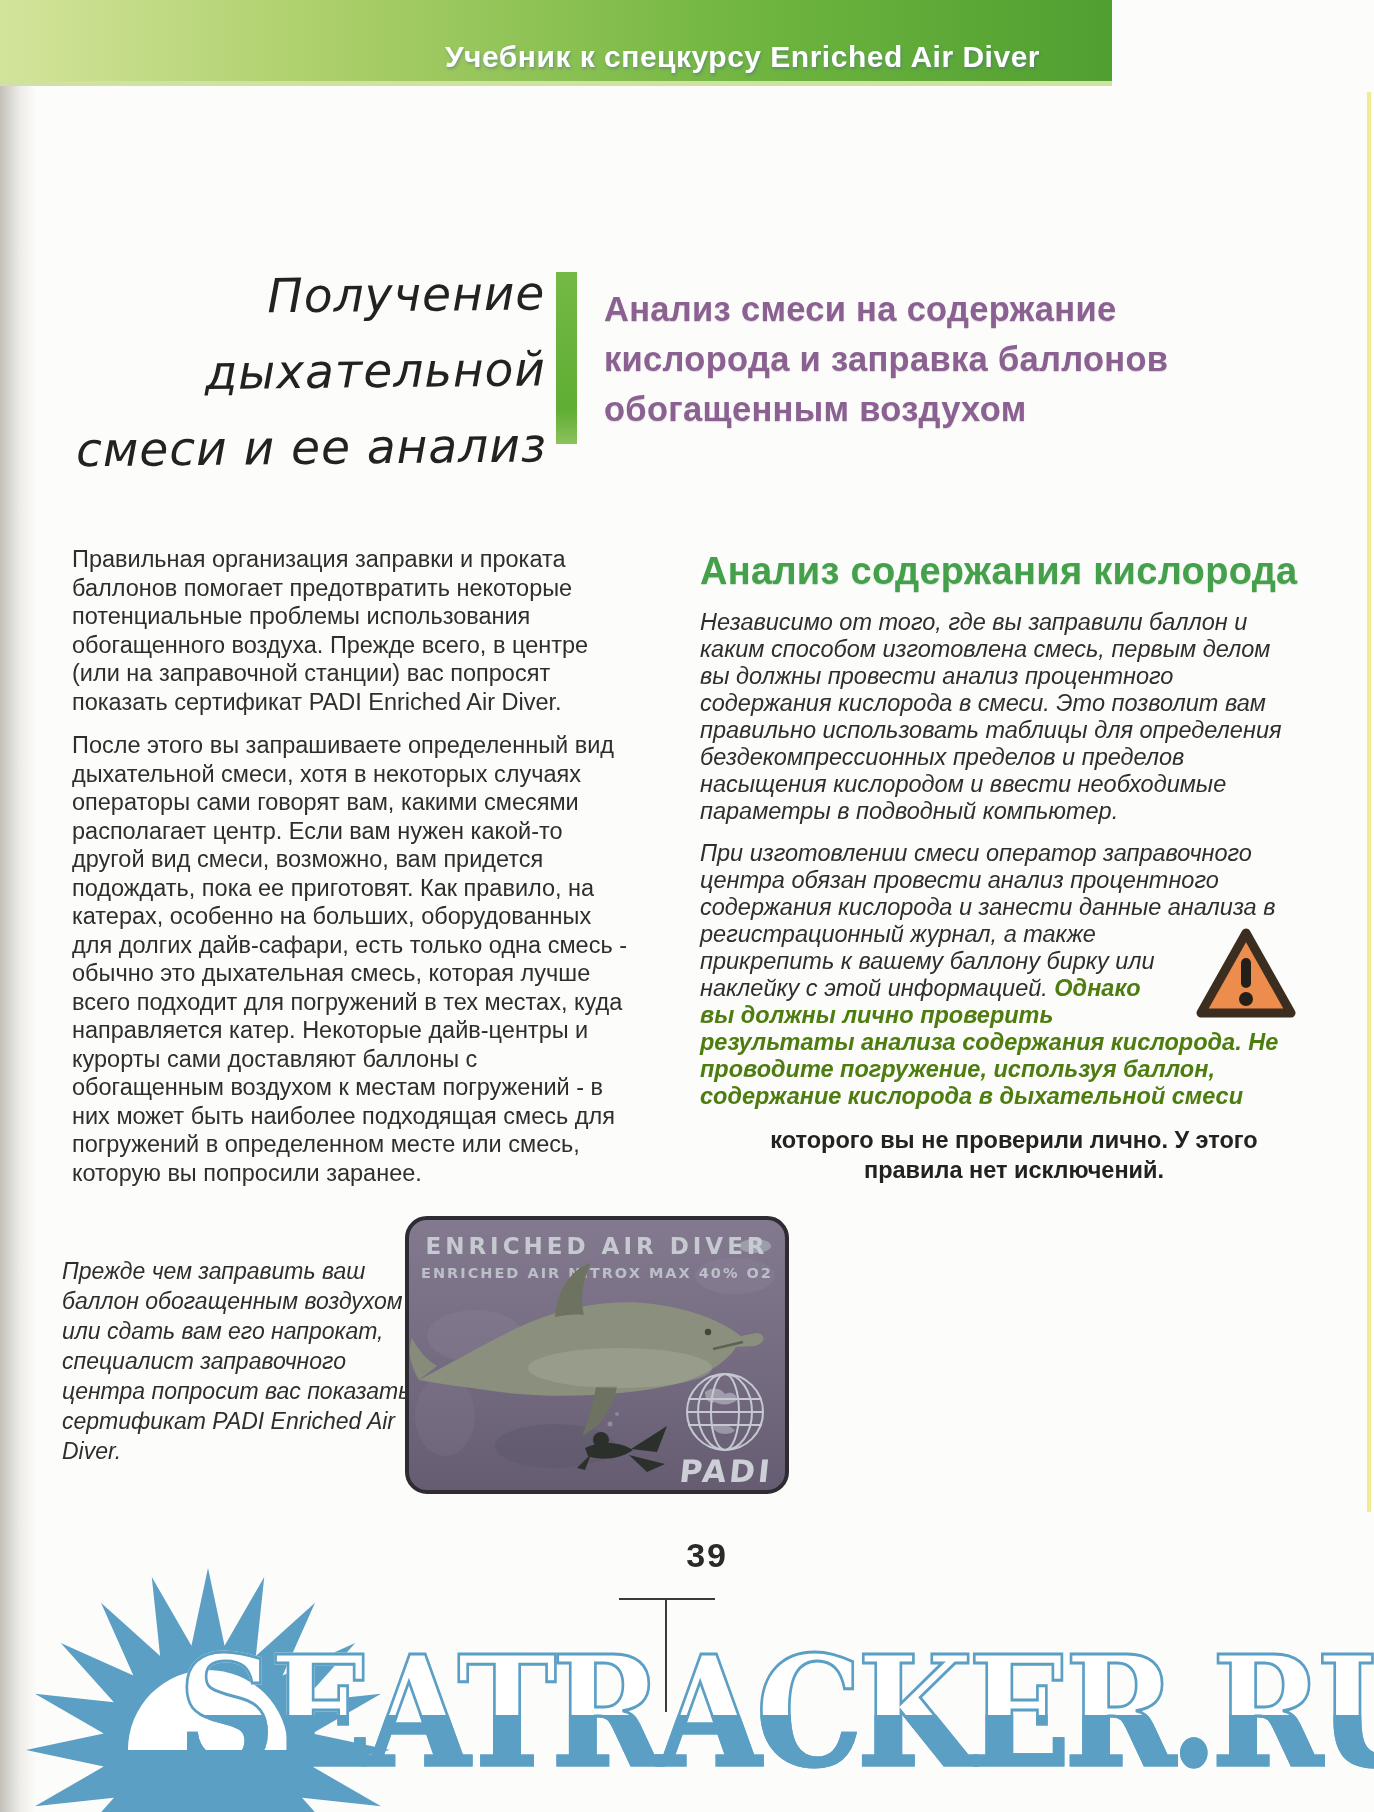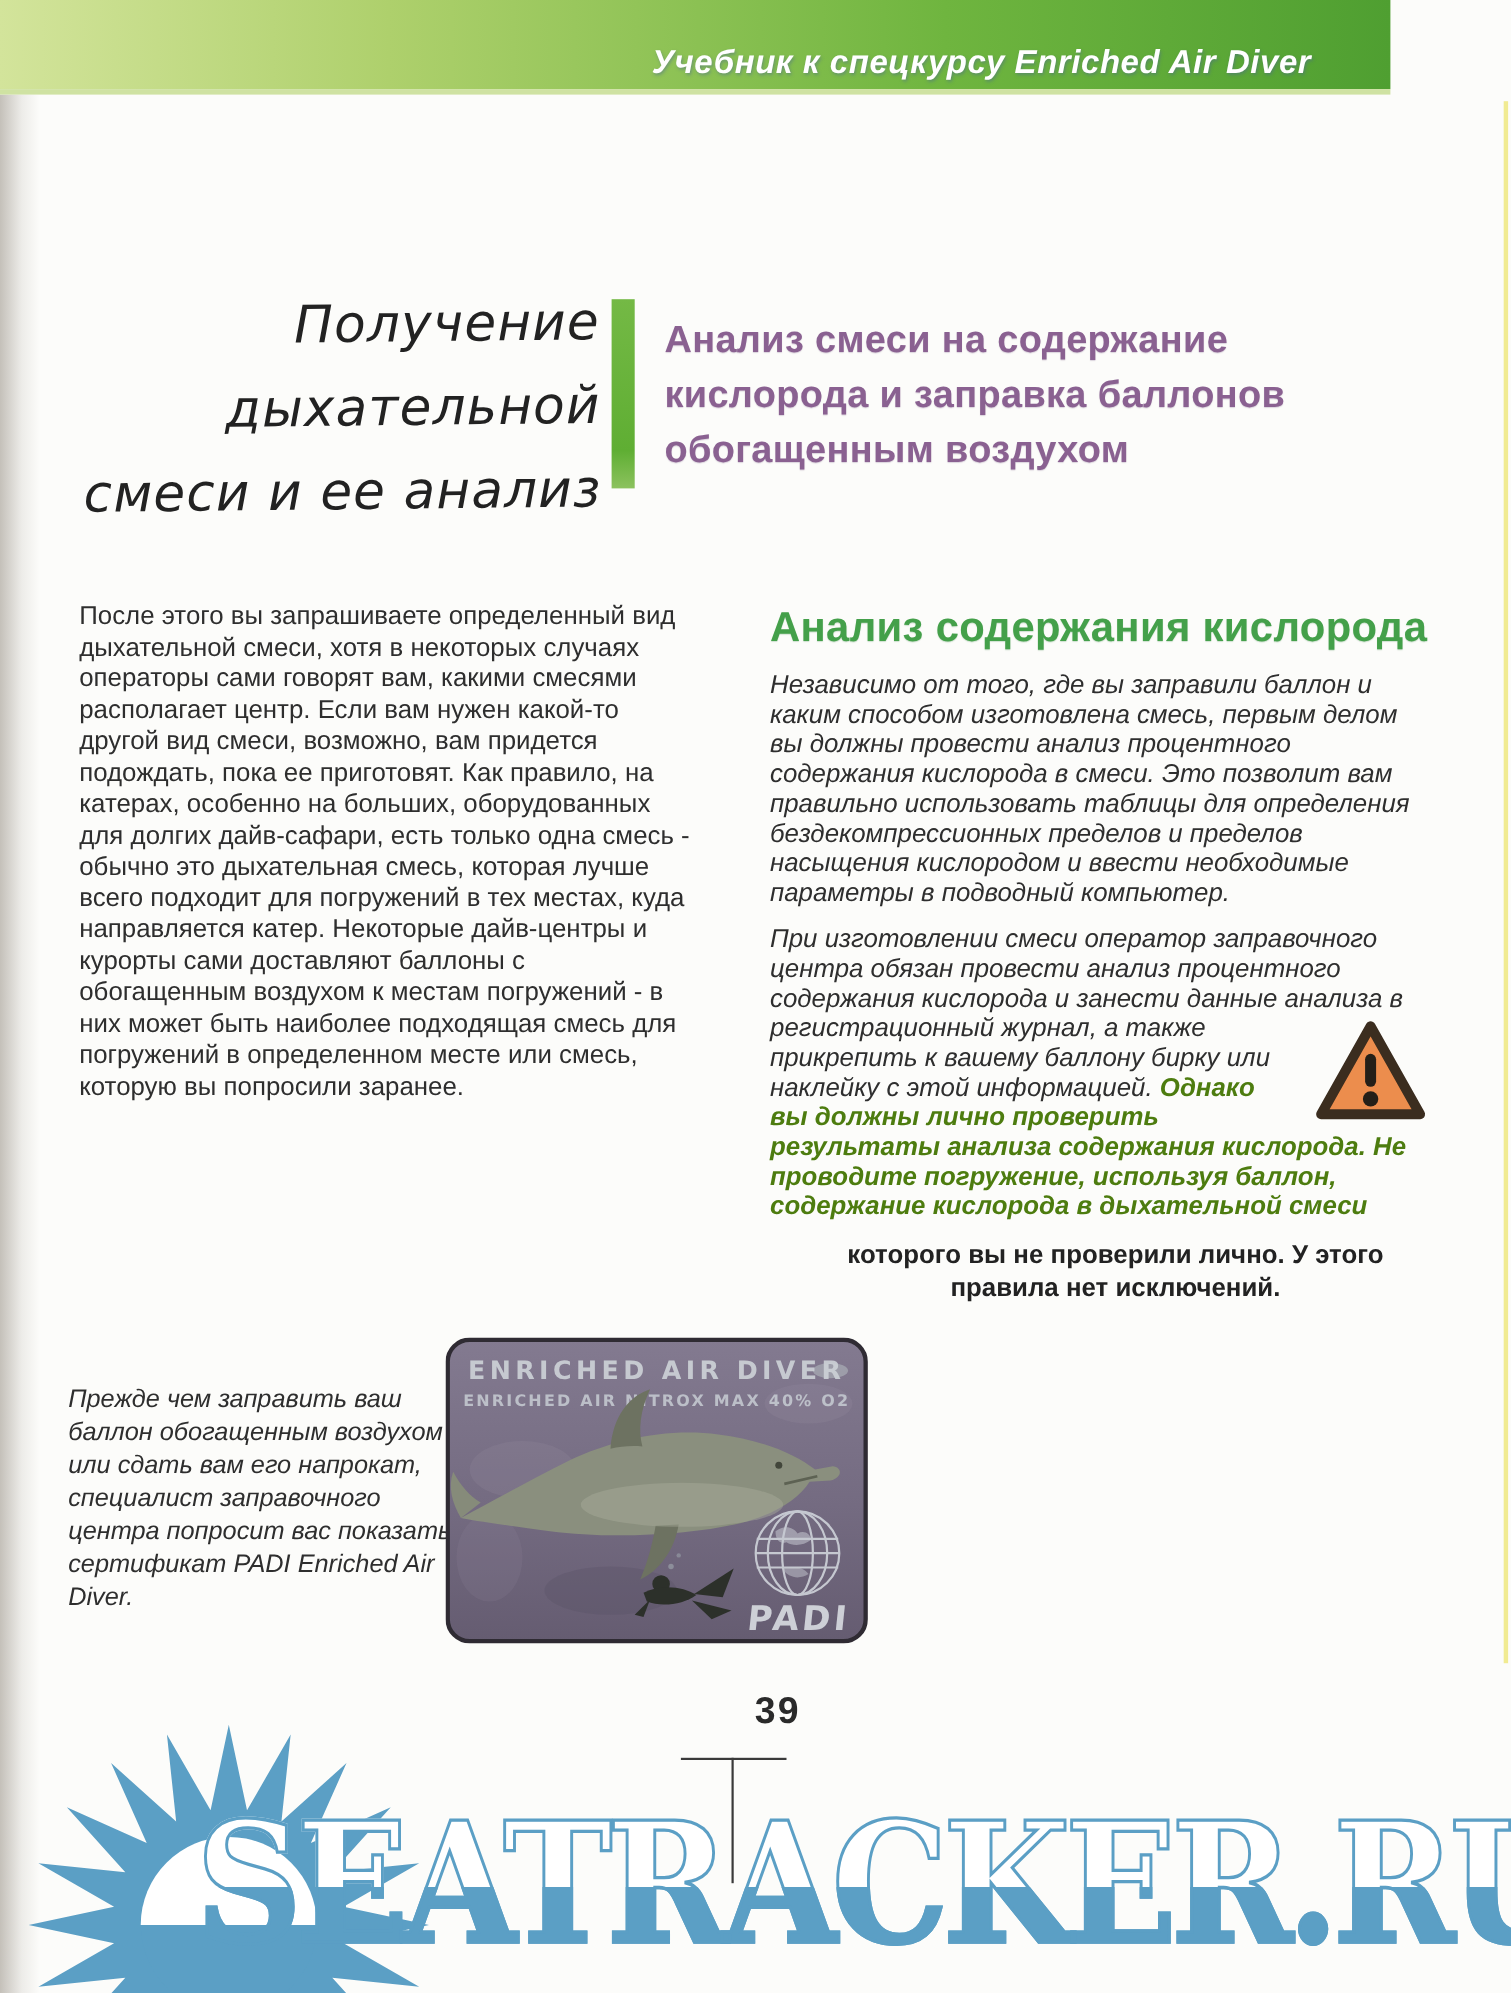--- a/index.html
+++ b/index.html
@@ -12,25 +12,24 @@
     font-family:"Liberation Sans","DejaVu Sans",sans-serif;
     color:#2b2b2b;
   }
   
   .spine-shadow{position:absolute;left:0;top:86px;bottom:0;width:36px;
     background:linear-gradient(90deg,rgba(105,95,80,.38),rgba(105,95,80,.10) 55%,rgba(105,95,80,0));pointer-events:none;}
   .edge-strip{position:absolute;right:3px;top:92px;height:1420px;width:4px;background:#efe87f;opacity:.85;}
 
   
   .header-bar{
-    position:absolute;left:0;top:0;width:1264px;height:86px;
+    position:absolute;left:0;top:0;width:1112px;height:86px;
     background:linear-gradient(90deg,#d3e49b 0%,#aed06c 28%,#6fb53f 68%,#4f9f31 100%);
     border-bottom:5px solid #cfe2a2;
     box-sizing:border-box;
-    font-style:italic;
   }
   .header-title{
     position:absolute;right:72px;top:40px;
     color:#ffffff;font-weight:bold;font-size:30px;letter-spacing:.5px;
     text-shadow:1px 2px 3px rgba(70,100,150,.45);
   }
 
   
   .hand-title{
     position:absolute;left:52px;top:258px;width:494px;
@@ -100,20 +99,21 @@
   </div>
 
   <div class="hand-title">
     <div>Получение дыхательной</div>
     <div>смеси и ее анализ</div>
   </div>
   <div class="green-bar"></div>
   <div class="section-title">Анализ смеси на содержание кислорода и заправка баллонов обогащенным воздухом</div>
 
   <div class="col-left">
+    <p class="body-p">Правильная организация заправки и проката баллонов помогает предотвратить некоторые потенциальные проблемы использования обогащенного воздуха. Прежде всего, в центре (или на заправочной станции) вас попросят показать сертификат PADI Enriched Air Diver.</p>
     <p class="body-p">После этого вы запрашиваете определенный вид дыхательной смеси, хотя в некоторых случаях операторы сами говорят вам, какими смесями располагает центр. Если вам нужен какой-то другой вид смеси, возможно, вам придется подождать, пока ее приготовят. Как правило, на катерах, особенно на больших, оборудованных для долгих дайв-сафари, есть только одна смесь - обычно это дыхательная смесь, которая лучше всего подходит для погружений в тех местах, куда направляется катер. Некоторые дайв-центры и курорты сами доставляют баллоны с обогащенным воздухом к местам погружений - в них может быть наиболее подходящая смесь для погружений в определенном месте или смесь, которую вы попросили заранее.</p>
   </div>
 
   <div class="col-right">
     <div class="green-heading">Анализ содержания кислорода</div>
     <p class="body-p">Независимо от того, где вы заправили баллон и каким способом изготовлена смесь, первым делом вы должны провести анализ процентного содержания кислорода в смеси. Это позволит вам правильно использовать таблицы для определения бездекомпрессионных пределов и пределов насыщения кислородом и ввести необходимые параметры в подводный компьютер.</p>
     <p class="body-p">
       <span>При изготовлении смеси оператор заправочного центра обязан провести анализ процентного содержания кислорода и занести данные анализа </span><span class="warn-float"><svg width="104" height="98" viewBox="0 0 104 98" xmlns="http://www.w3.org/2000/svg">
           <path d="M52 8 L97 88 L7 88 Z" fill="#ec8d4d" stroke="#3b2d1f" stroke-width="9" stroke-linejoin="round"></path>
           <rect x="47" y="33" width="10" height="30" rx="5" fill="#241f18"></rect>

